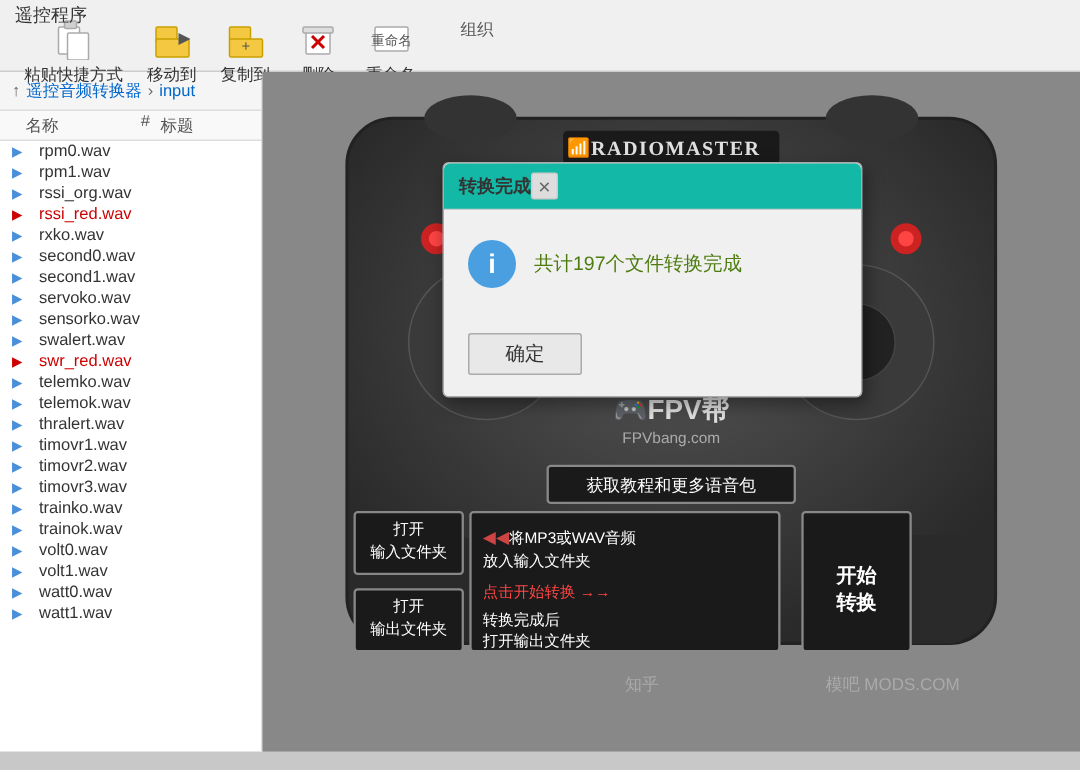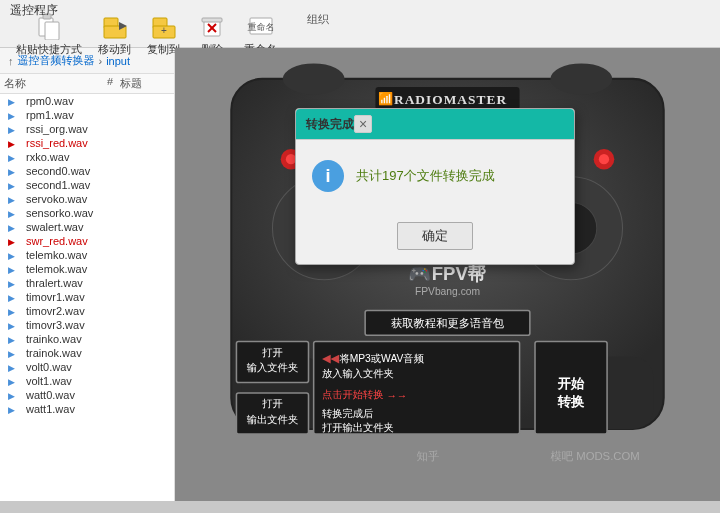--- a/index.html
+++ b/index.html
@@ -82,21 +82,21 @@
       display: flex;
       align-items: center;
       gap: 4px;
       height: 26px;
     }
     .path-sep { color: #666; }
     .path-part { color: #0066cc; cursor: pointer; }
     .file-list-header {
       display: flex;
       border-bottom: 1px solid #ddd;
-      padding: 2px 4px;
+      padding: 2px 17px;
       font-size: 11px;
       color: #555;
       background: #f9f9f9;
       font-family: Liberation Mono, monospace;
     }
     .file-list-header .col-name { flex: 1; }
     .file-list-header .col-hash { width: 20px; text-align: center; }
     .file-list-header .col-title { width: 50px; }
     .file-list {
       overflow-y: auto;
@@ -206,21 +206,21 @@
       justify-content: center;
       flex-shrink: 0;
     }
     .dialog-message {
       font-size: 13px;
       color: #4d7c0f;
     }
     .dialog-footer {
       padding: 10px 16px 14px;
       display: flex;
-      justify-content: center;
+      justify-content: flex-start;
     }
     .dialog-ok-btn {
       background: #e8e8e8;
       border: 1px solid #aaa;
       border-radius: 2px;
       padding: 4px 24px;
       font-size: 13px;
       cursor: pointer;
       color: #333;
     }

